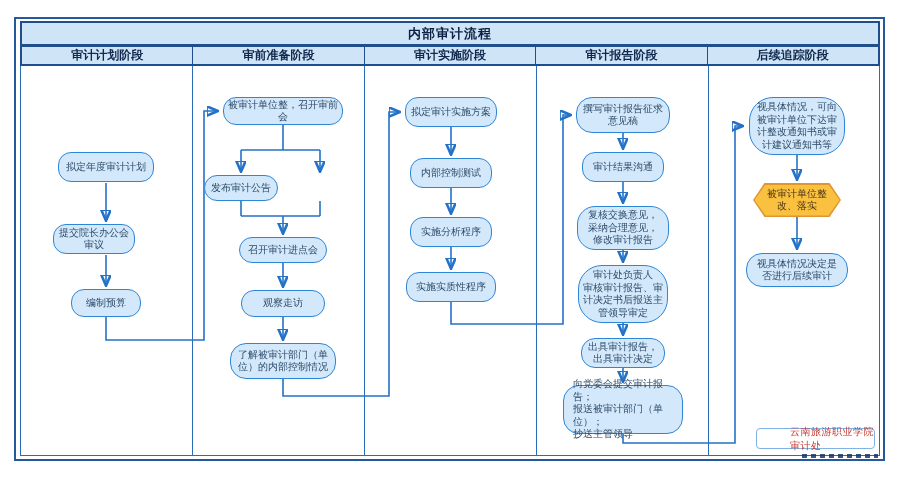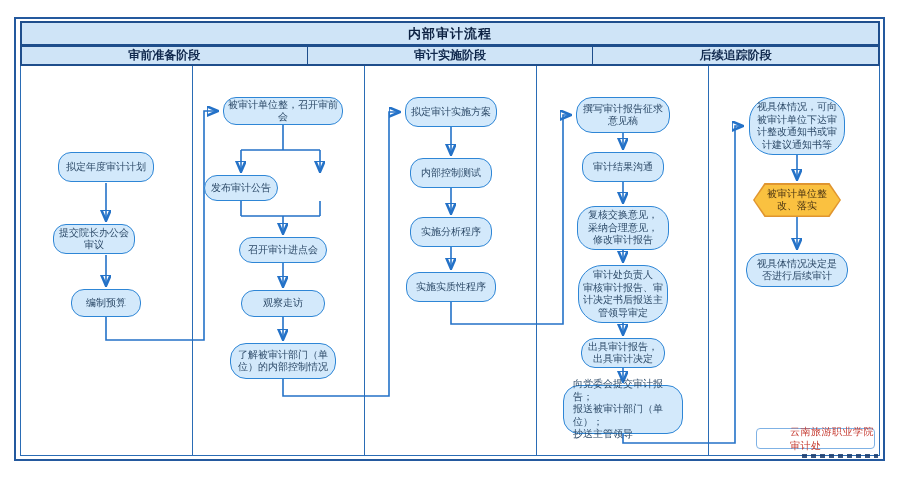--- a/index.html
+++ b/index.html
@@ -47,22 +47,24 @@
 
 <div class="canvas">
 
   <div class="frame"></div>
 
   <div class="title-bar">
     <span>内部审计流程</span>
   </div>
 
   <div class="header-row">
+    <div class="header-cell">审计计划阶段</div>
     <div class="header-cell">审前准备阶段</div>
     <div class="header-cell">审计实施阶段</div>
+    <div class="header-cell">审计报告阶段</div>
     <div class="header-cell">后续追踪阶段</div>
   </div>
 
   <div class="lane-body"></div>
   <div class="divider" style="left:192px"></div>
   <div class="divider" style="left:364px"></div>
   <div class="divider" style="left:536px"></div>
   <div class="divider" style="left:708px"></div>
 
   <svg class="connectors" viewBox="0 0 900 478">

